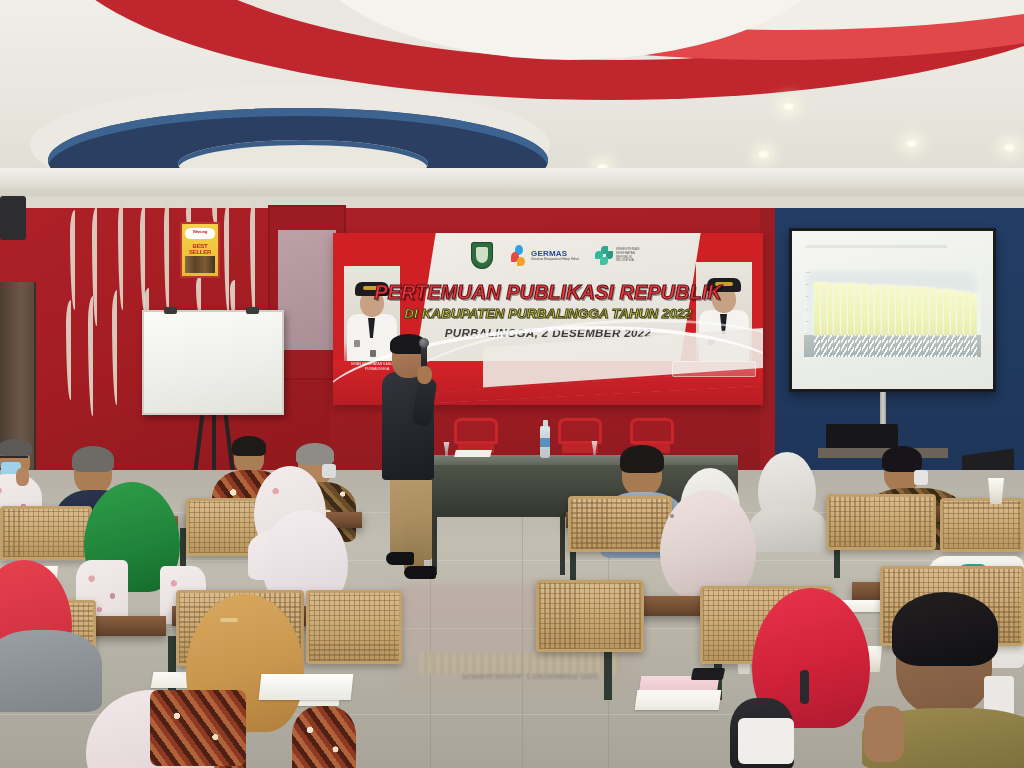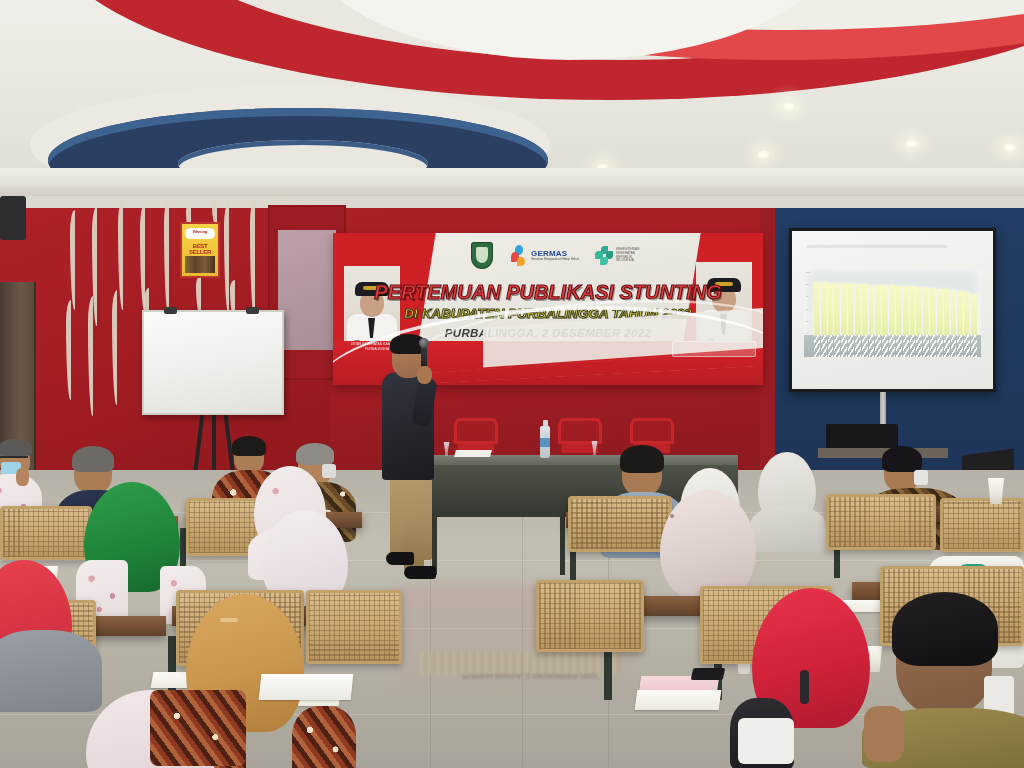--- a/index.html
+++ b/index.html
@@ -141,21 +141,21 @@
   .whiteboard {
     position:absolute; left:142px; top:310px; width:142px; height:105px;
     background:linear-gradient(170deg,#fbfbf8 0%,#eeeeea 55%,#e2e2dd 100%);
     border:2px solid #cfcfc8;
     box-shadow:2px 3px 7px rgba(0,0,0,.35);
   }
   .wb-clip { position:absolute; width:13px; height:7px; background:#3a3a3a; border-radius:2px; top:-5px; }
 
   
   .banner {
-    position:absolute; left:333px; top:233px; width:430px; height:152px;
+    position:absolute; left:333px; top:233px; width:430px; height:172px;
     background:linear-gradient(170deg,#f2efe9 0%,#e9e6df 40%,#e3dfd7 100%);
     box-shadow:0 3px 10px rgba(0,0,0,.3);
     overflow:hidden;
   }
   .banner-red-left {
     position:absolute; left:-40px; top:-10px; width:130px; height:180px;
     background:#cf2026; transform:skewX(-9deg);
   }
   .banner-red-right {
     position:absolute; right:-45px; top:-10px; width:120px; height:180px;
@@ -647,21 +647,21 @@
 
     <div class="portrait" style="right:11px; top:29px;">
       <div class="p-bg"></div>
       <div class="p-body"></div>
       <div class="p-head"></div>
       <div class="p-cap"></div>
       <div class="p-tie"></div>
       <div class="p-badge" style="left:12px; top:76px;"></div>
     </div>
 
-    <div class="title-main">PERTEMUAN PUBLIKASI STUNTING</div>
+    <div class="title-main">PERTEMUAN PUBLIKASI REPUBLIK</div>
     <div class="title-sub">DI KABUPATEN PURBALINGGA TAHUN 2022</div>
     <div class="title-date">PURBALINGGA, 2 DESEMBER 2022</div>
 
     <div class="banner-red-bottom"></div>
     <div class="banner-whitewedge"></div>
     <div class="banner-swoosh"></div>
     <div class="banner-swoosh2"></div>
     <div class="banner-smalltext-l">DINAS KESEHATAN
 KABUPATEN PURBALINGGA</div>
     <div class="banner-smalltext-r"></div>

